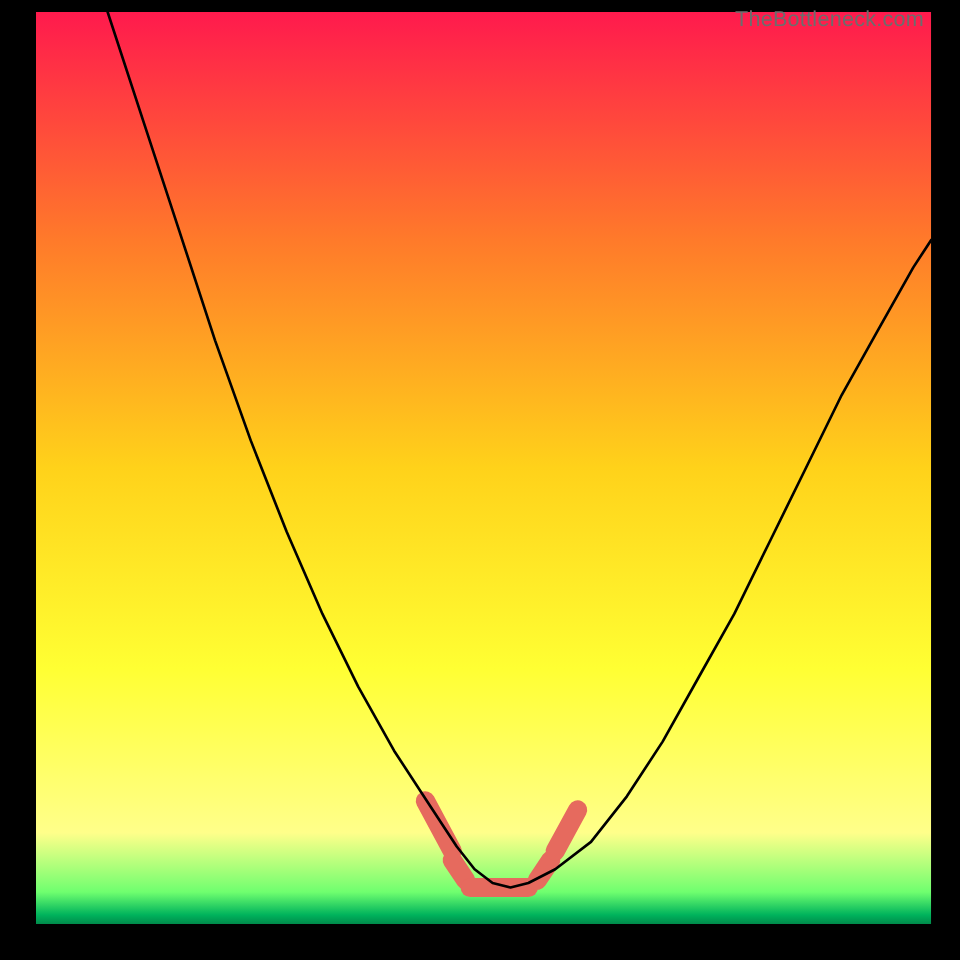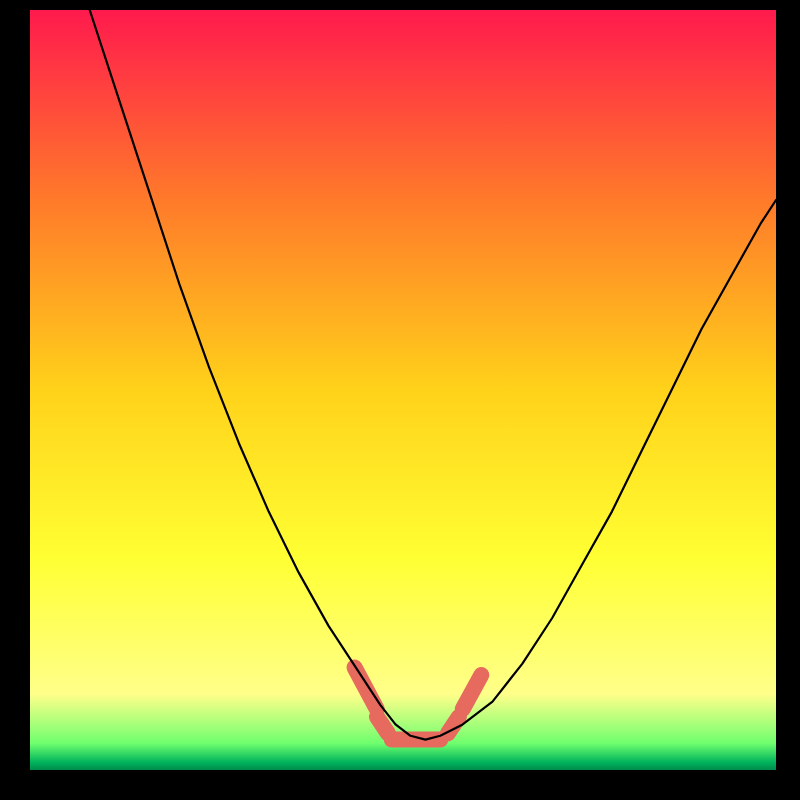--- a/index.html
+++ b/index.html
@@ -28,13 +28,14 @@
         </defs>
         <rect x="0" y="0" width="746" height="760" fill="url(#bg)"></rect>
         <line x1="324.51" y1="657.4" x2="346.89000000000004" y2="699.2" stroke="#e66a5e" stroke-width="16" stroke-linecap="round"></line>
         <line x1="346.89000000000004" y1="706.8" x2="358.08" y2="723.52" stroke="#e66a5e" stroke-width="16" stroke-linecap="round"></line>
         <line x1="361.81" y1="729.6" x2="410.3" y2="729.6" stroke="#e66a5e" stroke-width="16" stroke-linecap="round"></line>
         <line x1="417.76000000000005" y1="723.52" x2="428.95" y2="706.8" stroke="#e66a5e" stroke-width="16" stroke-linecap="round"></line>
         <line x1="432.67999999999995" y1="699.2" x2="451.33" y2="665" stroke="#e66a5e" stroke-width="16" stroke-linecap="round"></line>
         <path d="M 59.7 0.0 L 89.5 91.2 L 119.4 182.4 L 149.2 273.6 L 179.0 357.2 L 208.9 433.2 L 238.7 501.6 L 268.6 562.4 L 298.4 615.6 L 328.2 661.2 L 350.6 695.4 L 365.5 714.4 L 380.5 725.8 L 395.4 729.6 L 410.3 725.8 L 432.7 714.4 L 462.5 691.6 L 492.4 653.6 L 522.2 608.0 L 552.0 554.8 L 581.9 501.6 L 611.7 440.8 L 641.6 380.0 L 671.4 319.2 L 701.2 266.0 L 731.1 212.8 L 746.0 190.0" fill="none" stroke="#000000" stroke-width="2.2" stroke-linejoin="round" stroke-linecap="round"></path>
       </svg>
   </div>
+  <div class="watermark">TheBottleneck.com</div>
 </div>
 
 </body></html>

